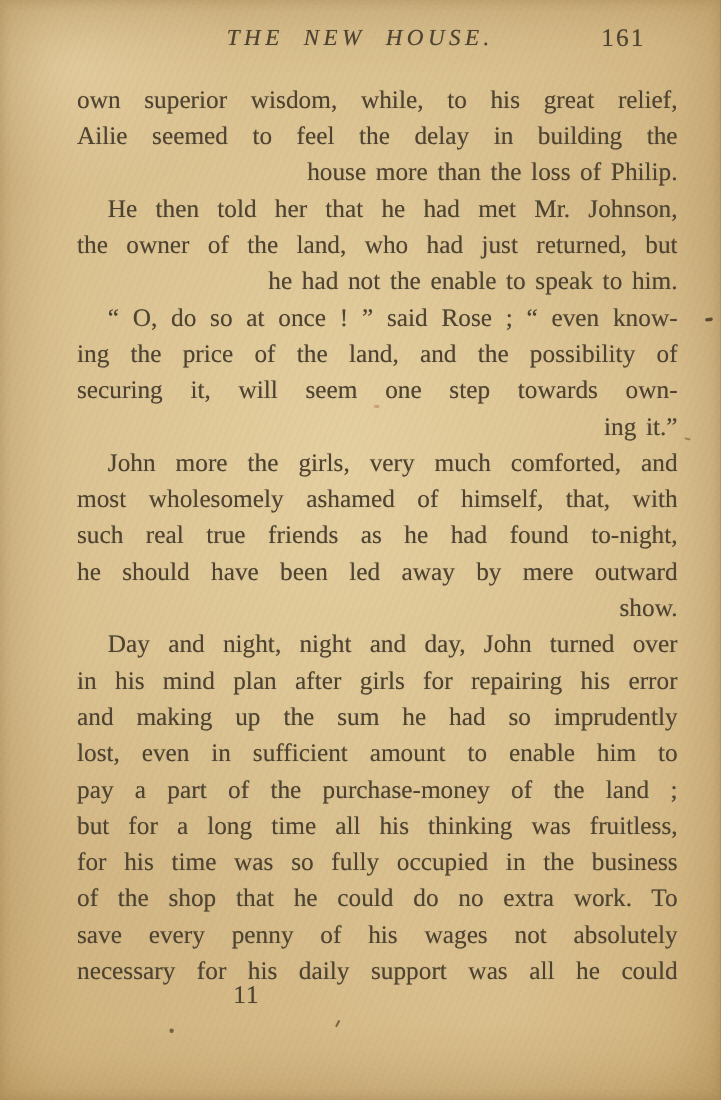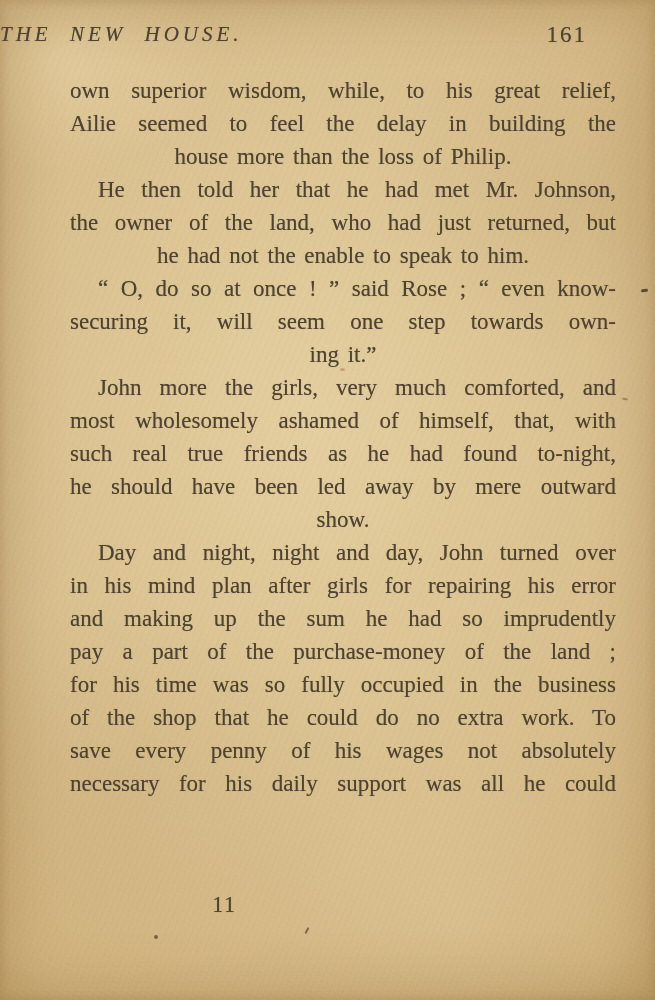--- a/index.html
+++ b/index.html
@@ -37,21 +37,21 @@
       repeating-linear-gradient(27deg, rgba(255,245,215,0.03) 0 1px, transparent 1px 5px);
     pointer-events: none;
   }
   .header {
     position: absolute;
     top: 22px; left: 0; right: 0;
     height: 28px;
   }
   .running-title {
     display: block;
-    text-align: left;
+    text-align: center;
     font-style: italic;
     font-size: 21px;
     letter-spacing: 4px;
     word-spacing: 9px;
     color: var(--ink);
     text-shadow: 0 0 0.7px rgba(78,67,49,0.55);
   }
   .page-number {
     position: absolute;
     right: 68px; top: 0;
@@ -72,21 +72,21 @@
     text-align: justify;
     text-shadow: 0 0 0.7px rgba(78,67,49,0.5);
   }
   .line.justify::after {
     content: "";
     display: inline-block;
     width: 100%;
     height: 0;
     vertical-align: top;
   }
-  .line.no-just { text-align: center; word-spacing: 3px; }
+  .line.no-just { text-align: right; word-spacing: 3px; }
   .line.indent { text-indent: 28px; }
   .signature {
     position: absolute;
     left: 212px; top: 888px;
     font-size: 23px;
     line-height: 33px;
     letter-spacing: 1px;
     text-shadow: 0 0 0.7px rgba(78,67,49,0.5);
   }
   .speck { position: absolute; border-radius: 50%; pointer-events: none; }
@@ -108,31 +108,34 @@
   </div>
 
   <div class="text-block">
       <div class="line justify">own superior wisdom, while, to his great relief,</div>
       <div class="line justify">Ailie seemed to feel the delay in building the</div>
       <div class="line no-just">house more than the loss of Philip.</div>
       <div class="line indent justify">He then told her that he had met Mr. Johnson,</div>
       <div class="line justify">the owner of the land, who had just returned, but</div>
       <div class="line no-just">he had not the enable to speak to him.</div>
       <div class="line indent justify">“ O, do so at once ! ” said Rose ; “ even know-</div>
+      <div class="line justify">ing the price of the land, and the possibility of</div>
       <div class="line justify">securing it, will seem one step towards own-</div>
       <div class="line no-just">ing it.”</div>
       <div class="line indent justify">John more the girls, very much comforted, and</div>
       <div class="line justify">most wholesomely ashamed of himself, that, with</div>
       <div class="line justify">such real true friends as he had found to-night,</div>
       <div class="line justify">he should have been led away by mere outward</div>
       <div class="line no-just">show.</div>
       <div class="line indent justify">Day and night, night and day, John turned over</div>
       <div class="line justify">in his mind plan after girls for repairing his error</div>
       <div class="line justify">and making up the sum he had so imprudently</div>
+      <div class="line justify">lost, even in sufficient amount to enable him to</div>
       <div class="line justify">pay a part of the purchase-money of the land ;</div>
+      <div class="line justify">but for a long time all his thinking was fruitless,</div>
       <div class="line justify">for his time was so fully occupied in the business</div>
       <div class="line justify">of the shop that he could do no extra work. To</div>
       <div class="line justify">save every penny of his wages not absolutely</div>
       <div class="line justify">necessary for his daily support was all he could</div>
     </div>
 
   <div class="signature">11</div>
 
   <div class="speck speck-1"></div>
   <div class="speck speck-2"></div>

